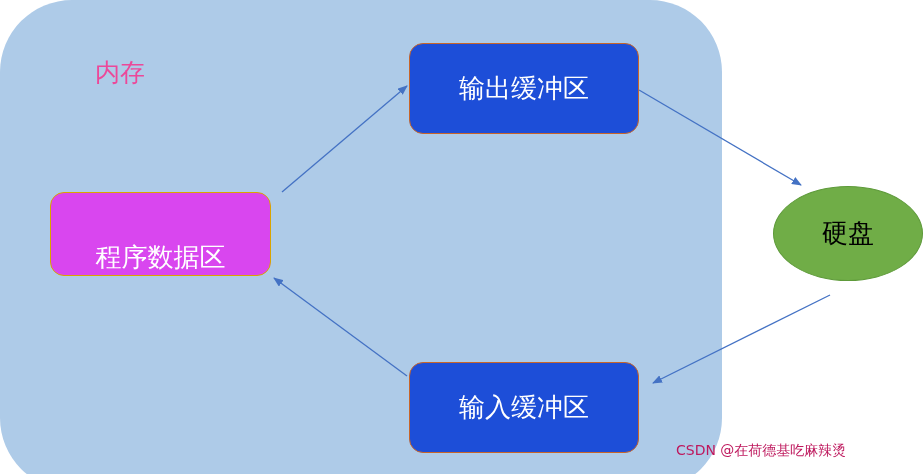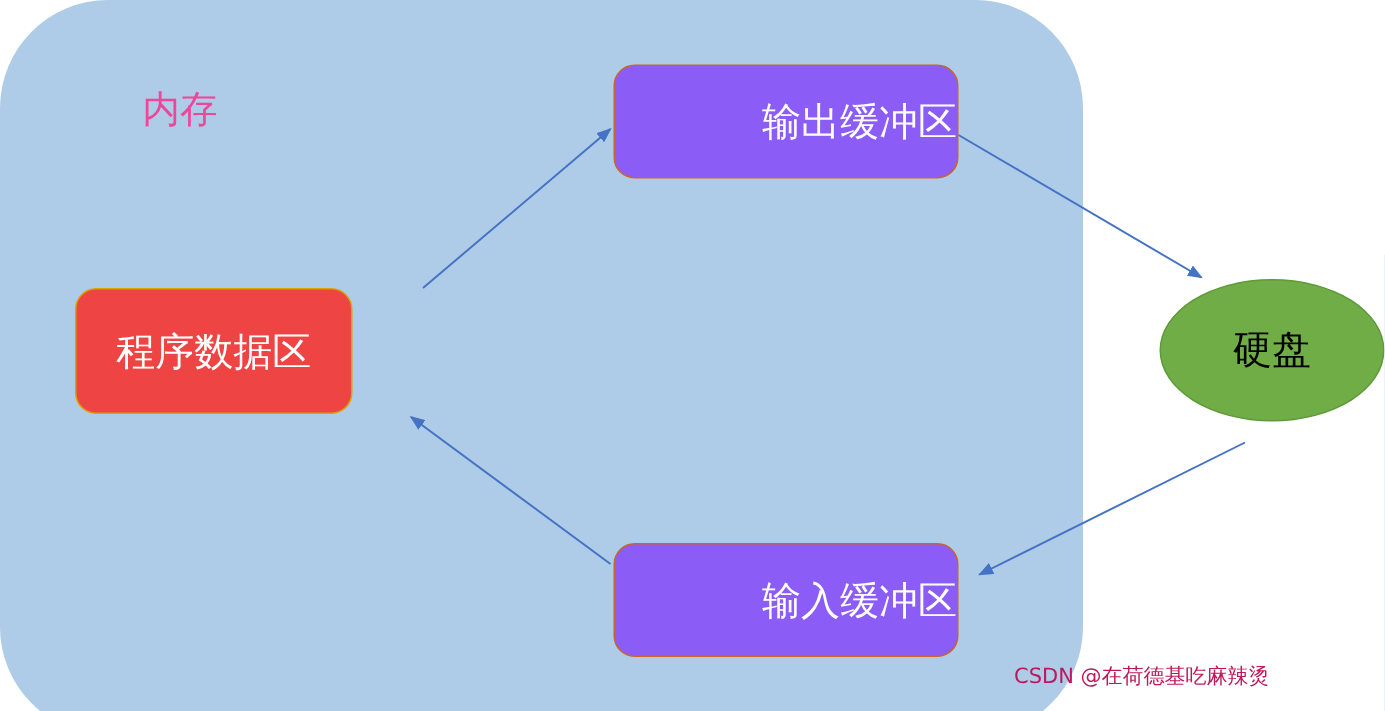--- a/index.html
+++ b/index.html
@@ -3,23 +3,23 @@
   <meta charset="utf-8">
   <style>
     html, body { margin: 0; padding: 0; background: #ffffff; }
     body { width: 923px; height: 474px; position: relative; overflow: hidden;
            font-family: "DejaVu Sans", sans-serif; }
     .memory { position: absolute; left: 0; top: 0; width: 722px; height: 490px;
               background: #AECBE8; border-radius: 72px; }
     .mem-label { position: absolute; left: 95px; top: 56px; font-size: 25px; color: #ec4899; }
     .box { position: absolute; display: flex; align-items: center; justify-content: center;
            color: #ffffff; font-size: 26px; border-radius: 14px; box-sizing: border-box; }
-    .yellow { left: 50px; top: 192px; width: 185px; height: 84px; background: #ef4444;
-              border: 1px solid #D9A400; }
-    .orange { width: 230px; height: 76px; background: #8b5cf6; border: 1px solid #C8652A; justify-content: flex-end; }
+    .yellow { left: 50px; top: 192px; width: 221px; height: 84px; background: #d946ef;
+              border: 1px solid #D9A400; align-items: flex-end; }
+    .orange { width: 230px; height: 91px; background: #1d4ed8; border: 1px solid #C8652A; }
     .out { left: 409px; top: 43px; }
     .in { left: 409px; top: 330px; margin-top: 32px; }
     .disk { position: absolute; left: 773px; top: 186px; width: 150px; height: 95px;
             border-radius: 50%; background: #70AD47; border: 1px solid #5E9A3A; box-sizing: border-box;
             display: flex; align-items: center; justify-content: center; color: #000000; font-size: 26px; }
     svg.arrows { position: absolute; left: 0; top: 0; }
     .watermark { position: absolute; left: 676px; top: 442px; font-size: 14px; color: #be185d; }
   </style>
 </head>
 <body>

